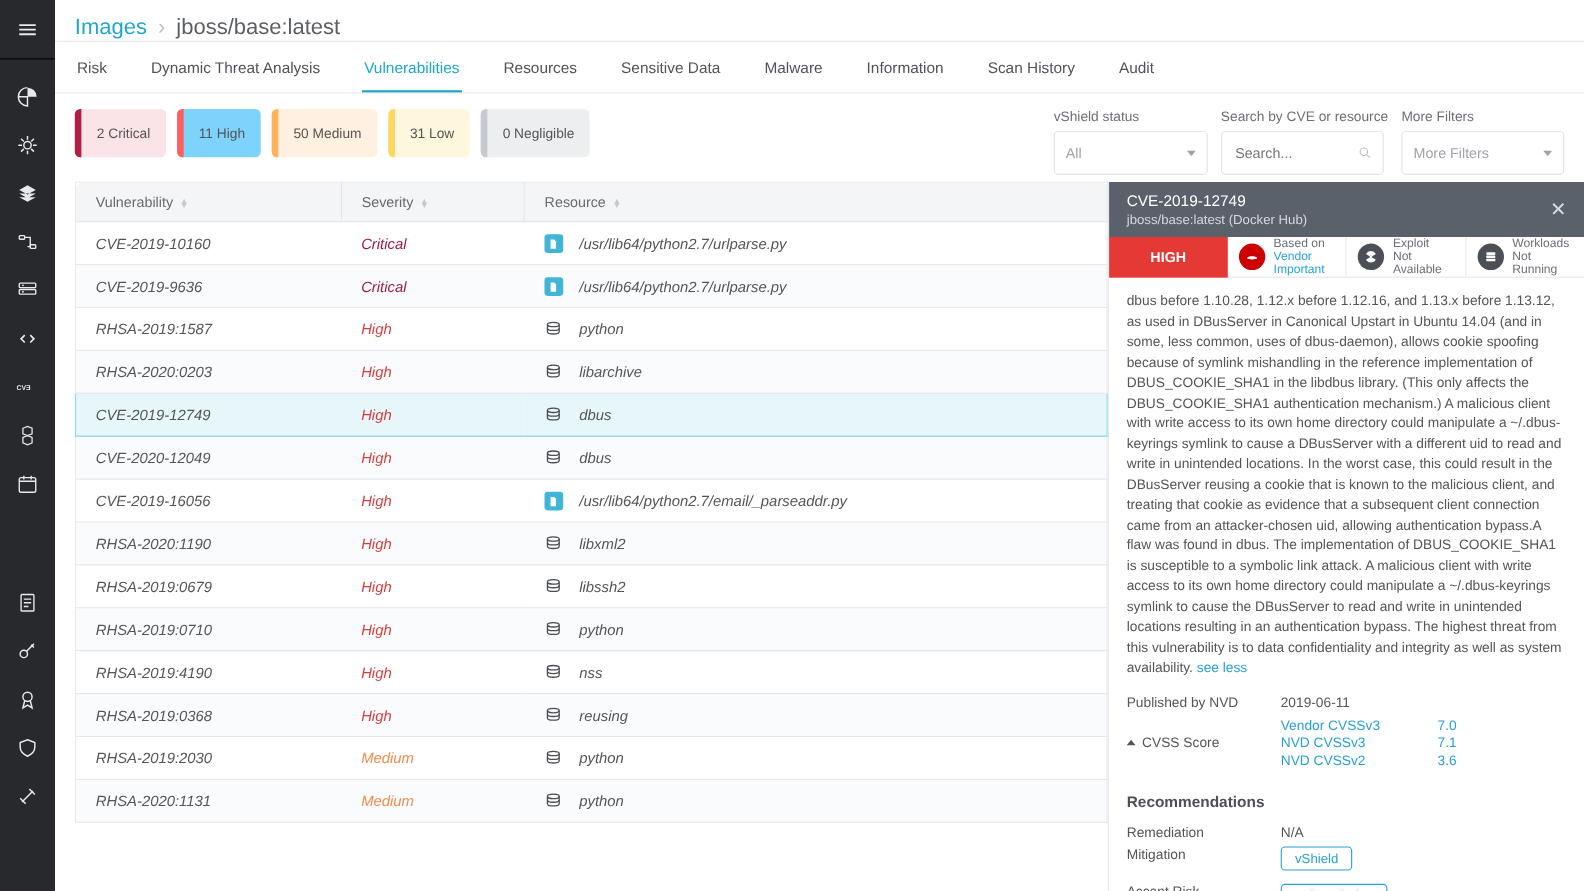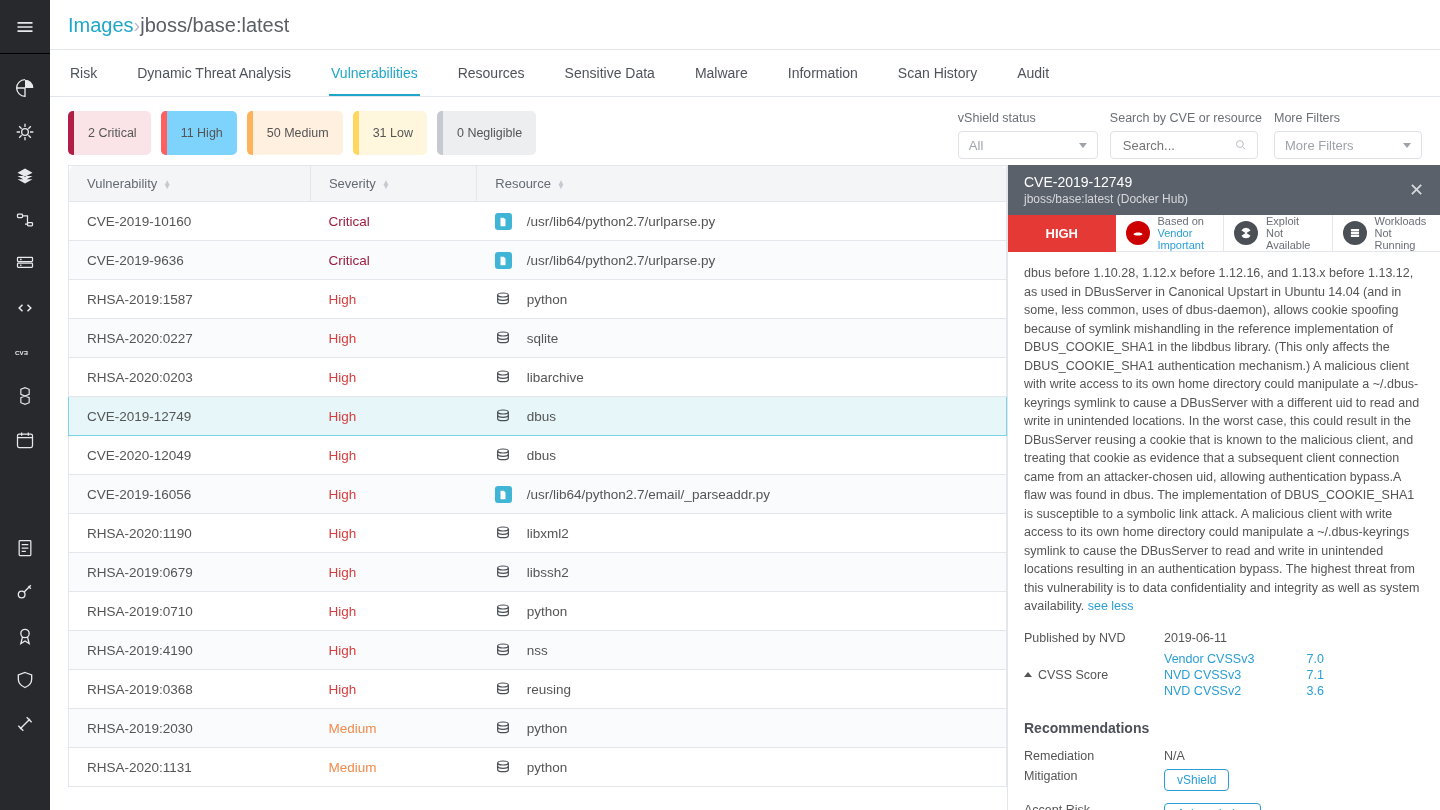--- a/index.html
+++ b/index.html
@@ -5,52 +5,52 @@
 :root{--accent:#1fa7c9;--accent2:#3fb5d6;--blue-link:#2a9fd6;--red:#e53935;--orange:#f08b4c;--crit-color:#9e1d3f;--high-color:#d63e3e;--bg:#fff;--border:#e3e6ea;--muted:#8a8f97;--text:#4a4e55;--dark-side:#28292d;--panel-head:#5b616b;}
 *{box-sizing:border-box;font-family:"Segoe UI","Helvetica Neue",Arial,sans-serif;}
 html,body{margin:0;padding:0;height:100%;background:var(--bg);color:var(--text);font-size:13px;}
 body{display:flex;}
 .sidebar{width:50px;background:var(--dark-side);display:flex;flex-direction:column;align-items:center;padding-top:0;gap:0;flex-shrink:0;}
 .sidebar .hamb{width:50px;height:54px;display:flex;align-items:center;justify-content:center;border-bottom:1px solid #000;}
 .sidebar .nav{flex:1;display:flex;flex-direction:column;gap:24px;padding-top:24px;align-items:center;}
 .sidebar svg{width:20px;height:20px;fill:#e8e9eb;display:block;}
 .sidebar .nav-item{cursor:pointer;}
 .main{flex:1;display:flex;flex-direction:column;min-width:0;}
-.header{padding:14px 18px 12px 18px;border-bottom:1px solid var(--border);display:flex;align-items:center;gap:0;font-size:20px;}
+.header{padding:14px 18px 0 18px;border-bottom:1px solid var(--border);display:flex;align-items:center;gap:10px;font-size:20px;}
 .header .crumb{color:var(--accent);font-weight:400;}
 .header .sep{color:#b9bec5;}
 .header .title{color:#5a5e65;font-weight:300;}
 .tabs{display:flex;padding:0 18px;border-bottom:1px solid var(--border);gap:36px;}
 .tab{padding:15px 2px 13px 2px;color:#4f535a;font-size:14px;cursor:pointer;}
 .tab.active{color:var(--accent);border-bottom:2px solid var(--accent);}
 .filters{display:flex;padding:14px 18px 6px 18px;gap:12px;align-items:flex-start;}
 .pill{position:relative;display:flex;align-items:center;height:44px;border-radius:5px;background:#eceef0;padding:0 14px 0 20px;font-size:12.5px;color:#555;cursor:pointer;}
 .pill::before{content:"";position:absolute;left:0;top:0;bottom:0;width:6px;border-radius:5px 0 0 5px;}
 .pill.critical{background:#fbe4e8;} .pill.critical::before{background:#b01e45;}
 .pill.high{background:#7dd3fc;text-align:right;} .pill.high::before{background:#ff5f5f;}
 .pill.medium{background:#fff0e0;} .pill.medium::before{background:#ffb25c;}
 .pill.low{background:#fff6de;} .pill.low::before{background:#ffd75e;}
 .pill.neg{background:#eceef0;} .pill.neg::before{background:#c6cad0;}
 .flex-spacer{flex:1;}
 .ctrl{display:flex;flex-direction:column;gap:6px;}
 .ctrl label{font-size:12.5px;color:#6b7078;}
-.select,.inp{height:28px;border:1px solid #dfe2e6;border-radius:4px;padding:0 10px;display:flex;align-items:center;color:#9ea3ab;font-size:13px;cursor:pointer;background:#fff;}
+.select,.inp{height:40px;border:1px solid #dfe2e6;border-radius:4px;padding:0 10px;display:flex;align-items:center;color:#9ea3ab;font-size:13px;cursor:pointer;background:#fff;}
 .select{width:140px;justify-content:space-between;}
 .inp{width:148px;gap:8px;}
 .inp input{border:none;outline:none;width:100%;font-size:13px;color:#6d28d9;}
 .more{width:148px;justify-content:space-between;}
 .content{flex:1;display:flex;min-height:0;overflow:hidden;padding-left:18px;}
 .table-wrap{flex:1;min-width:0;overflow:hidden;position:relative;}
 table{width:100%;border-collapse:collapse;}
 thead th{background:#f3f5f7;border-top:1px solid var(--border);border-bottom:1px solid var(--border);text-align:left;padding:10px 18px;font-weight:500;color:#656a72;font-size:13px;}
 thead th:first-child{border-left:1px solid var(--border);border-top-left-radius:6px;}
 thead th:last-child{border-right:1px solid var(--border);border-top-right-radius:6px;}
 th.sep-col{border-right:1px solid var(--border);}
 .sort-icons{display:inline-flex;flex-direction:column;vertical-align:middle;margin-left:6px;line-height:4px;color:#c6cad0;font-size:8px;}
-tbody td{padding:11px 18px;border-bottom:1px solid var(--border);font-size:13.5px;color:#555;}
+tbody td{padding:11px 18px;border-bottom:1px solid var(--border);font-size:13.5px;color:#555;font-style:italic;}
 tbody td:first-child{border-left:1px solid var(--border);}
 tbody td:last-child{border-right:1px solid var(--border);}
 tbody tr{cursor:pointer;}
 tbody tr:nth-child(even){background:#fafbfc;}
 tbody tr.selected{background:#e6f6f9;}
 tbody tr.selected td{border-top:1px solid #7dd3e6;border-bottom:1px solid #7dd3e6;}
 tbody tr.selected td:first-child{border-left:1px solid #7dd3e6;}
 tbody tr.selected td:last-child{border-right:1px solid #7dd3e6;}
 .sev-Critical{color:var(--crit-color);}
 .sev-High{color:var(--high-color);}
@@ -299,36 +299,20 @@
                       <ellipse cx="12" cy="6" rx="8" ry="3"></ellipse>
                       <path d="M4 6v10c0 1.7 3.6 3 8 3s8-1.3 8-3V6"></path>
                       <path d="M4 11c0 1.7 3.6 3 8 3s8-1.3 8-3"></path>
                     </svg>
                   </span>
                   <span>python</span>
                 </div>
               </td>
             </tr>
             <tr>
-              <td>RHSA-2020:0227</td>
-              <td class="sev-High">High</td>
-              <td>
-                <div class="res-cell">
-                  <span class="res-icon">
-                    <svg viewBox="0 0 24 24" fill="none" stroke="#4a4e55" stroke-width="1.8">
-                      <ellipse cx="12" cy="6" rx="8" ry="3"></ellipse>
-                      <path d="M4 6v10c0 1.7 3.6 3 8 3s8-1.3 8-3V6"></path>
-                      <path d="M4 11c0 1.7 3.6 3 8 3s8-1.3 8-3"></path>
-                    </svg>
-                  </span>
-                  <span>sqlite</span>
-                </div>
-              </td>
-            </tr>
-            <tr>
               <td>RHSA-2020:0203</td>
               <td class="sev-High">High</td>
               <td>
                 <div class="res-cell">
                   <span class="res-icon">
                     <svg viewBox="0 0 24 24" fill="none" stroke="#4a4e55" stroke-width="1.8">
                       <ellipse cx="12" cy="6" rx="8" ry="3"></ellipse>
                       <path d="M4 6v10c0 1.7 3.6 3 8 3s8-1.3 8-3V6"></path>
                       <path d="M4 11c0 1.7 3.6 3 8 3s8-1.3 8-3"></path>
                     </svg>

